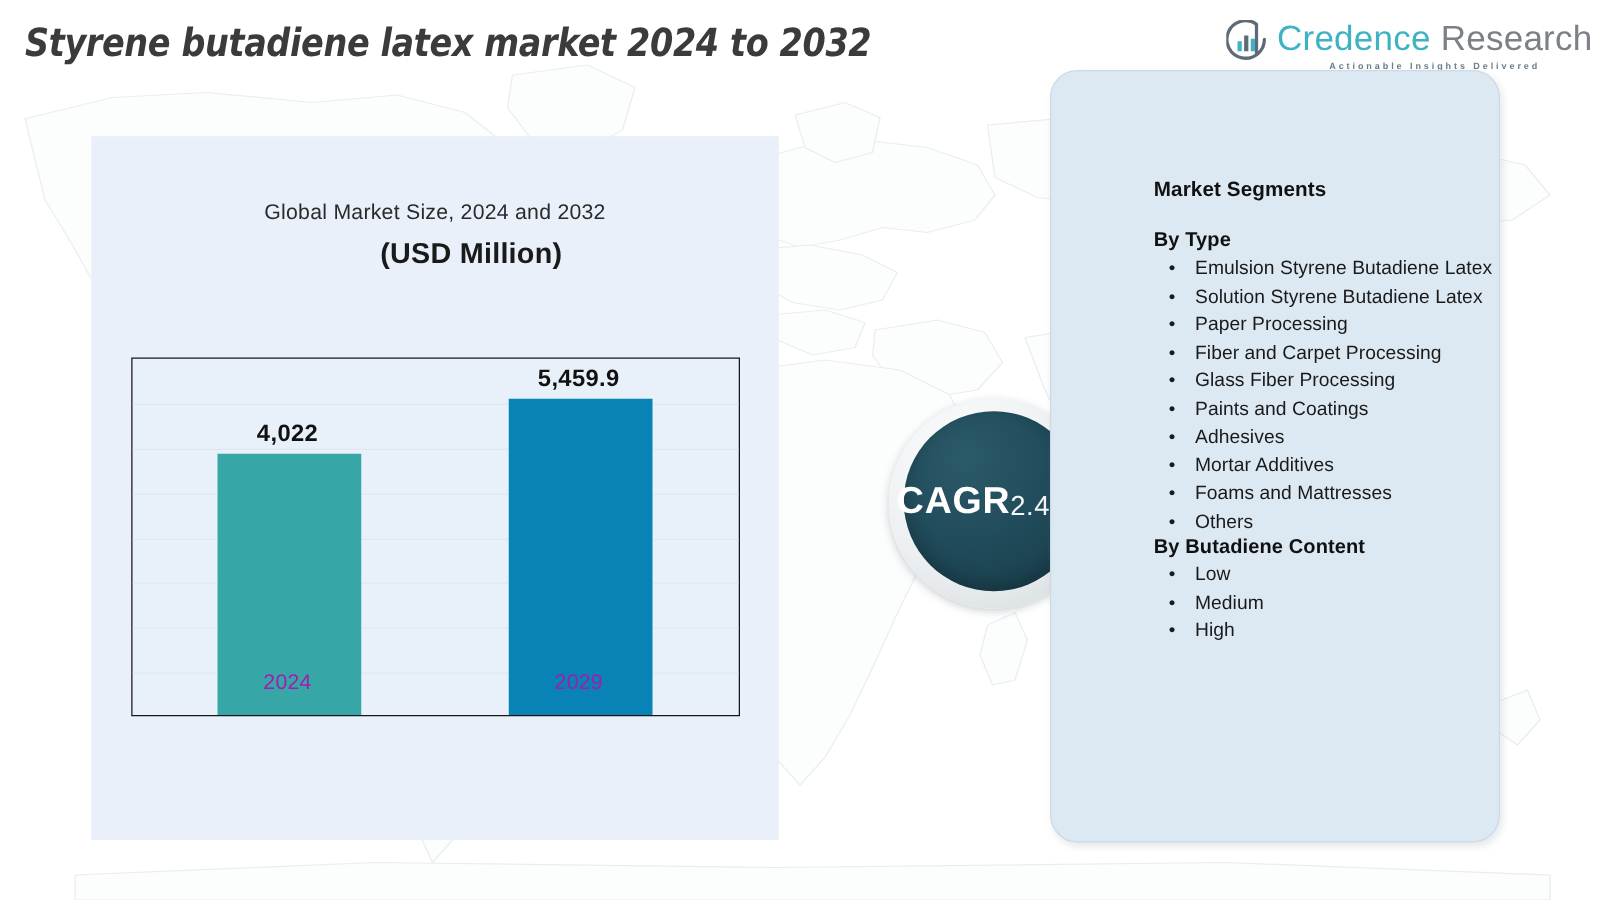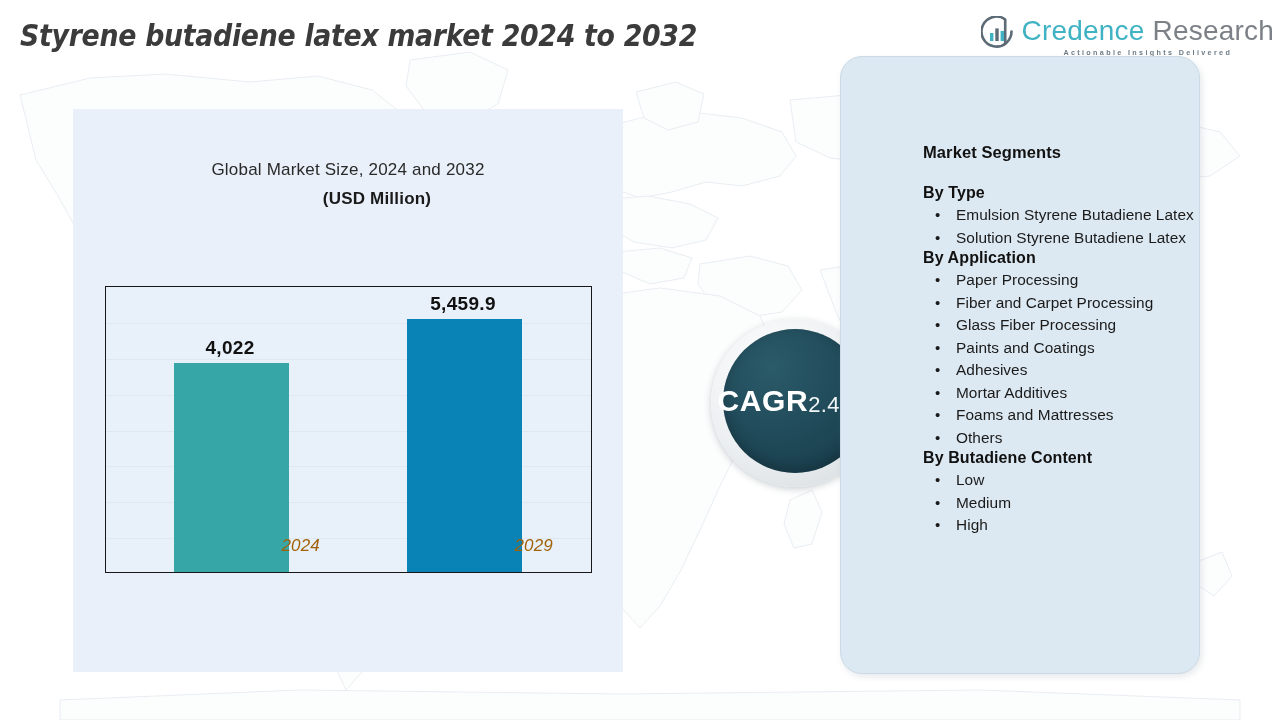--- a/index.html
+++ b/index.html
@@ -38,36 +38,36 @@
   #leftPanel{
     position:absolute;left:73px;top:109px;width:550px;height:563px;
     background:#e9f0f9;
   }
   #chartTitle{
     position:absolute;left:73px;top:160px;width:550px;text-align:center;
     font-size:17px;color:#2a2a2a;letter-spacing:.2px;
   }
   #chartSubtitle{
     position:absolute;left:73px;top:189px;width:608px;text-align:center;
-    font-size:17px;font-weight:bold;color:#1a1a1a;letter-spacing:.2px;
+    font-size:23px;font-weight:bold;color:#1a1a1a;letter-spacing:.2px;
   }
   #plot{
     position:absolute;left:105px;top:286px;width:487px;height:287px;
     border:1.6px solid #171717;box-sizing:border-box;overflow:hidden;
     background:rgba(233,240,249,.35);
   }
   .gridline{position:absolute;left:0;width:100%;height:1px;background:#dfe7f1;}
   .bar{position:absolute;bottom:0;}
   .barlabel{
     position:absolute;text-align:center;font-size:19px;font-weight:bold;
     color:#111;letter-spacing:.3px;white-space:nowrap;
   }
   .xlabel{
-    position:absolute;text-align:right;font-size:17px;color:#a16207;
-    letter-spacing:.2px;white-space:nowrap;font-style:italic;
+    position:absolute;text-align:center;font-size:17px;color:#a21caf;
+    letter-spacing:.2px;white-space:nowrap;
   }
 
   
   #cagrWrap{position:absolute;left:711px;top:319px;width:168px;height:168px;}
   #cagrRing{
     position:absolute;left:0;top:0;width:168px;height:168px;border-radius:50%;
     background:radial-gradient(circle at 38% 32%, #ffffff 0%, #eceff1 55%, #cfd6da 100%);
     box-shadow:0 2px 7px rgba(80,95,105,.30);
   }
   #cagrCircle{
@@ -202,21 +202,20 @@
 
   <div id="rightPanel"></div>
   <div id="segInner">
     <div class="segTitle">Market Segments</div>
     <div id="segGroups">
         <div class="segHead">By Type</div>
         <ul class="segList">
           <li><span class="bull">•</span><span>Emulsion Styrene Butadiene Latex</span></li>
           <li><span class="bull">•</span><span>Solution Styrene Butadiene Latex</span></li>
         </ul>
-        <div class="segHead">By Application</div>
         <ul class="segList">
           <li><span class="bull">•</span><span>Paper Processing</span></li>
           <li><span class="bull">•</span><span>Fiber and Carpet Processing</span></li>
           <li><span class="bull">•</span><span>Glass Fiber Processing</span></li>
           <li><span class="bull">•</span><span>Paints and Coatings</span></li>
           <li><span class="bull">•</span><span>Adhesives</span></li>
           <li><span class="bull">•</span><span>Mortar Additives</span></li>
           <li><span class="bull">•</span><span>Foams and Mattresses</span></li>
           <li><span class="bull">•</span><span>Others</span></li>
         </ul>

